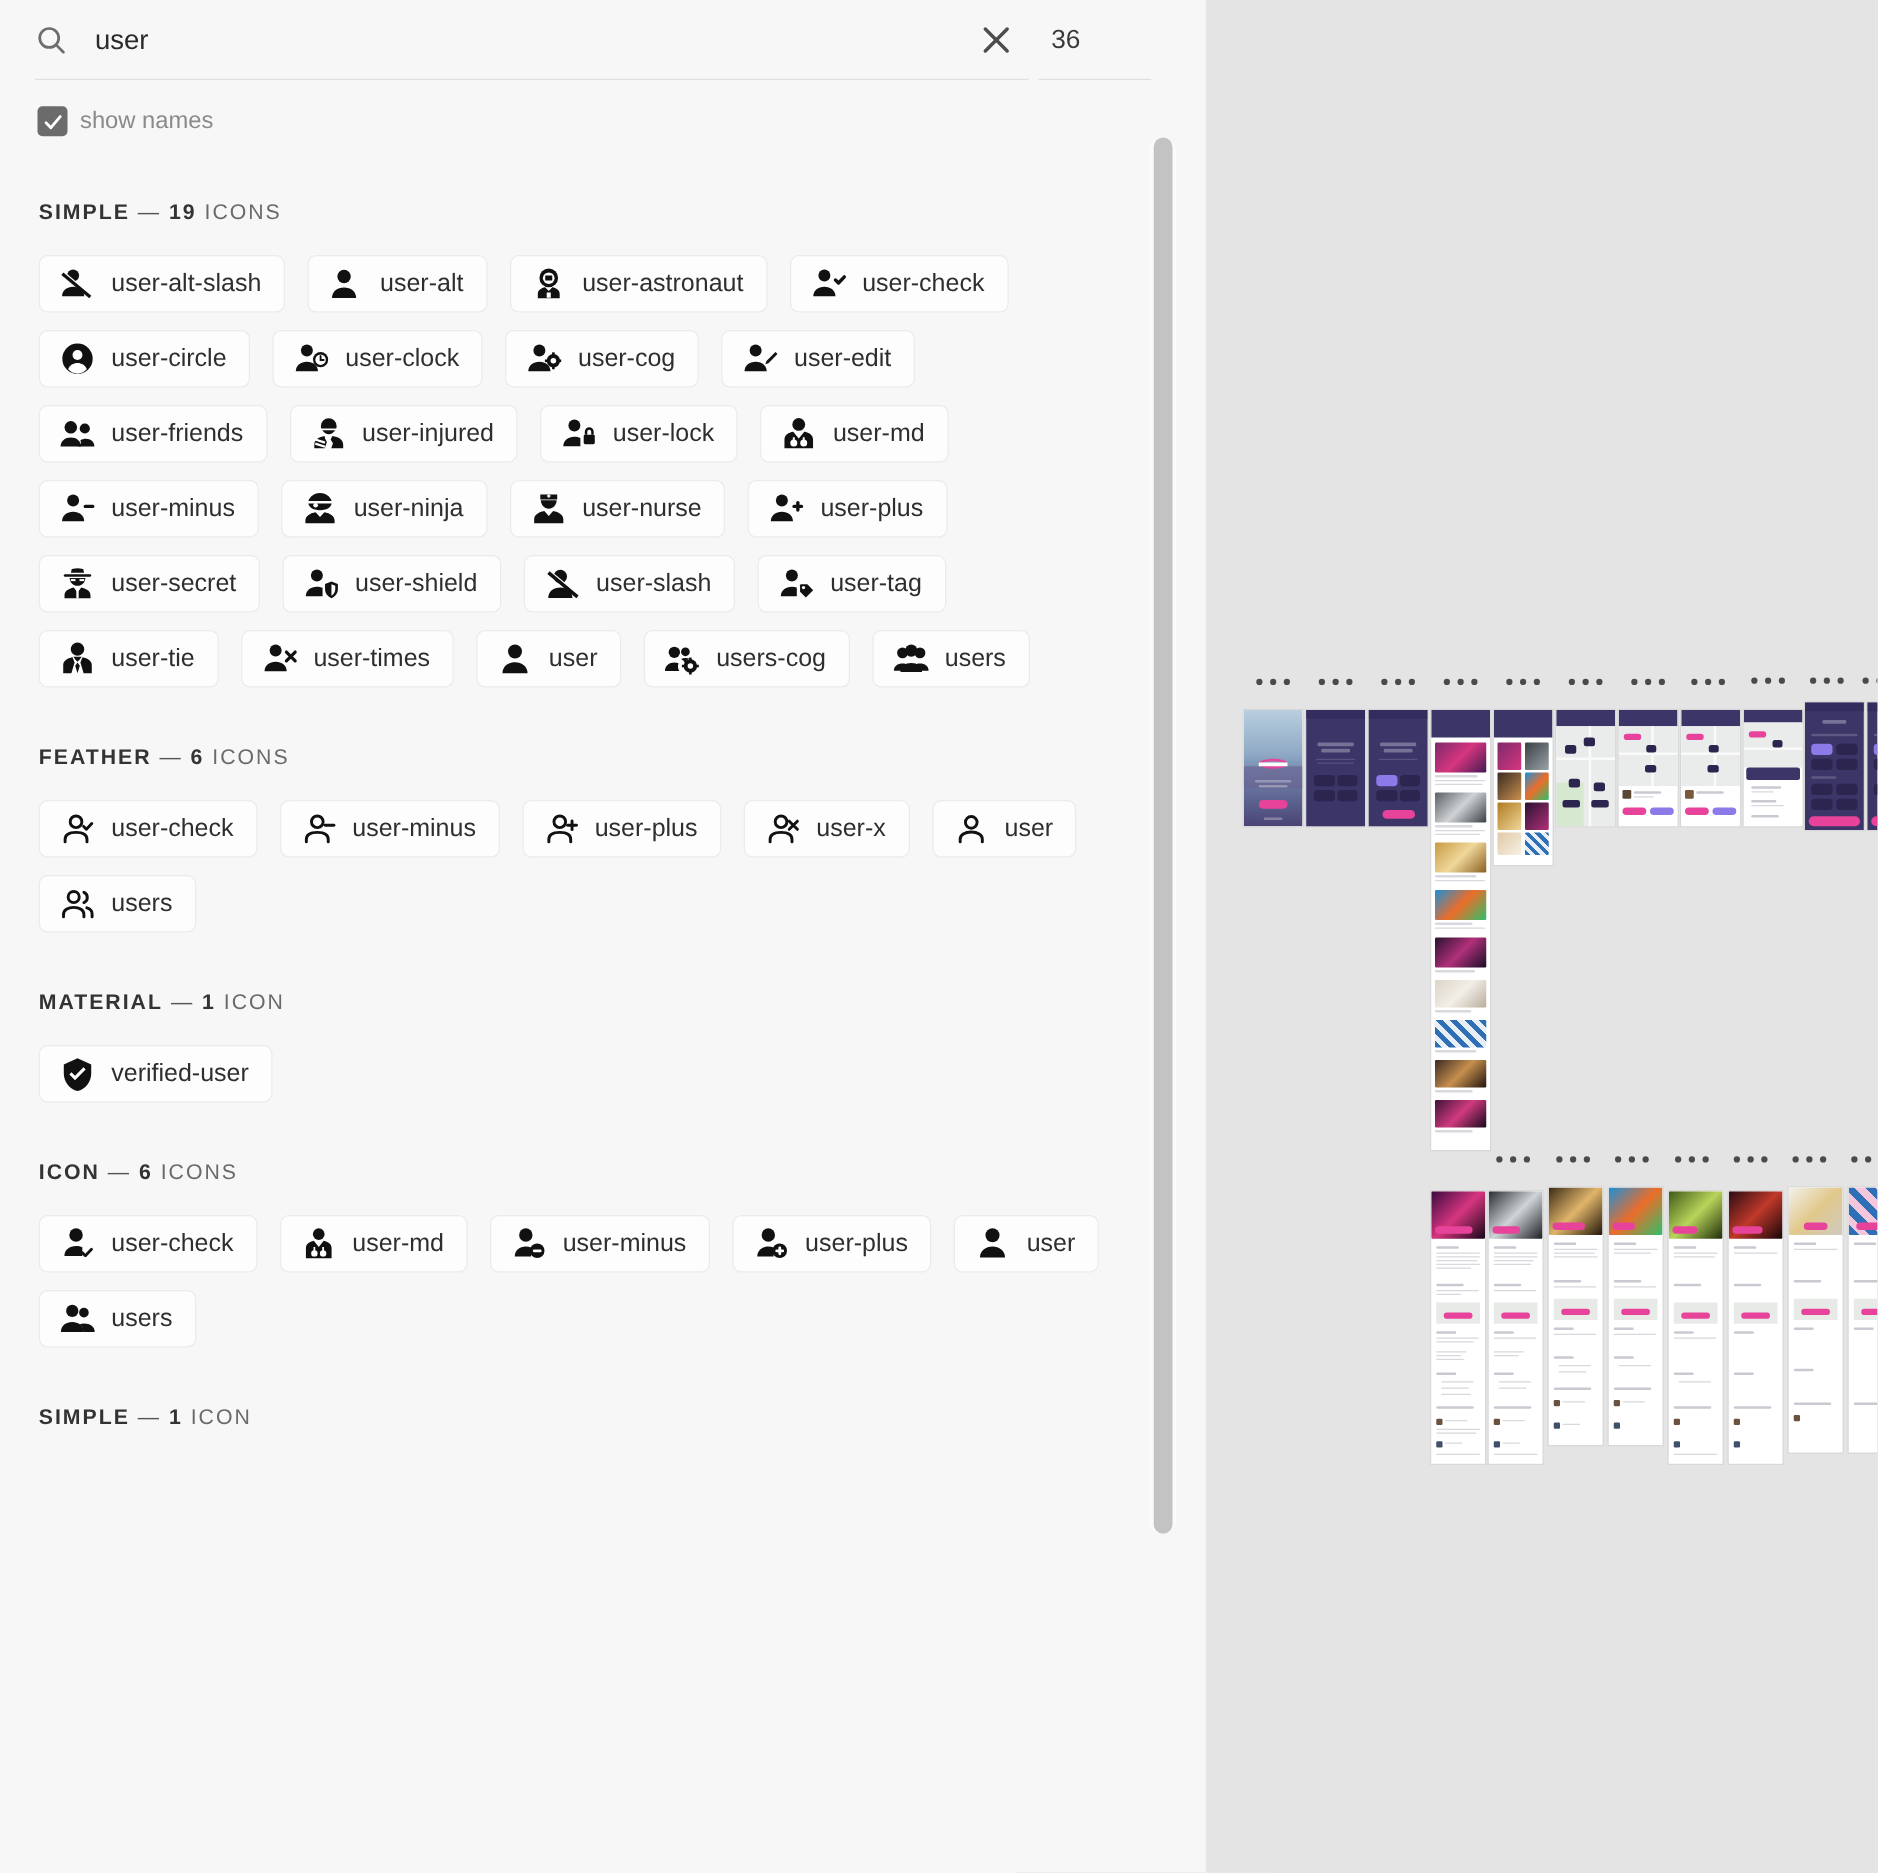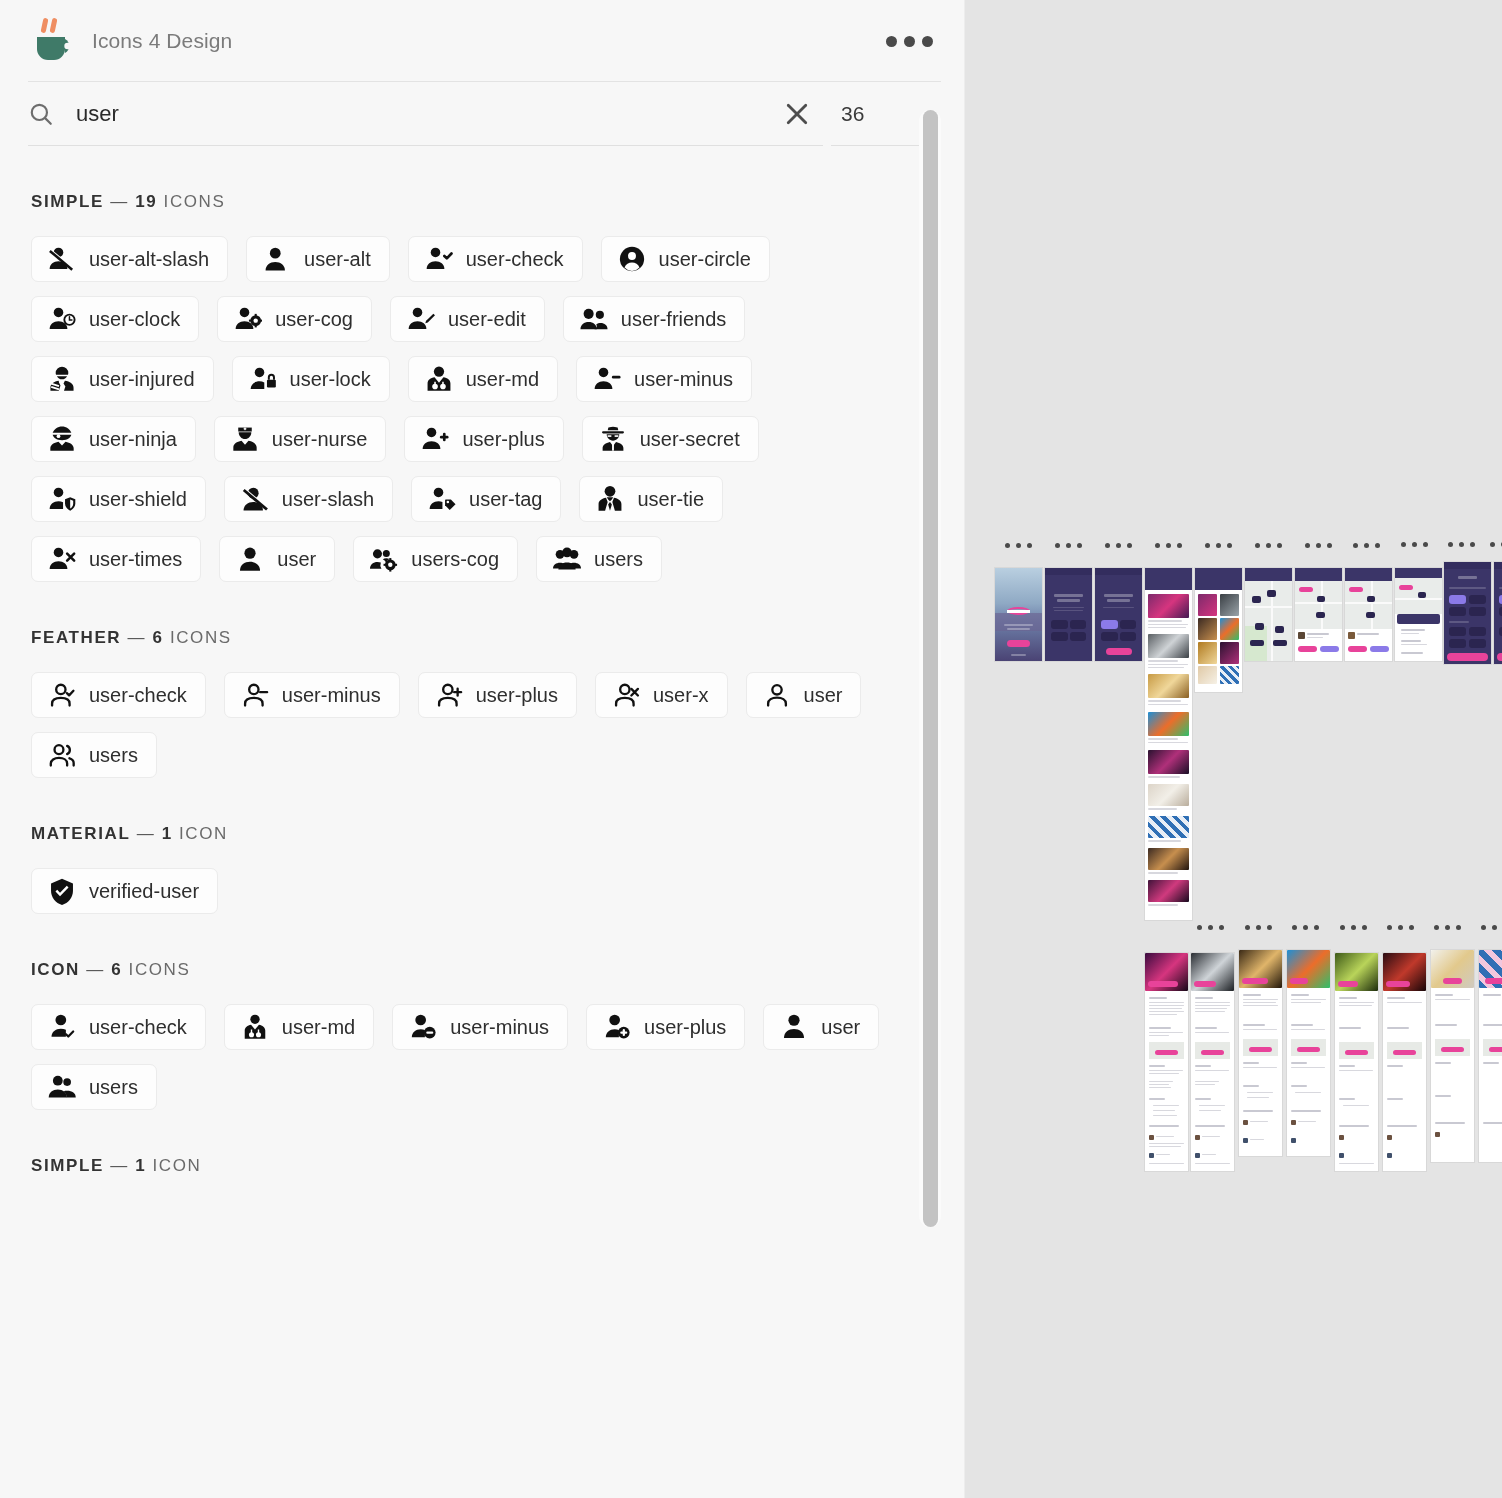--- a/index.html
+++ b/index.html
@@ -544,60 +544,48 @@
       <div style="position:absolute;left:4px;top:89px;width:35px;height:17px;background:#e7eae6;"></div>
       <div class="btn-pink" style="left:10px;top:97px;width:23px;height:5px;"></div>
       <div class="ph-l2" style="left:4px;top:112px;width:16px;height:2px;"></div>
       <div class="ph-l2" style="left:4px;top:172px;width:30px;height:2px;"></div>
     </div>
 
   </div>
 
   <div class="panel">
 
-    <div class="panel-head">
-      <div class="logo">
-        <svg viewBox="0 0 52 50" width="52" height="50">
-          <g fill="#ef8e62">
-            <rect x="14" y="2" width="5" height="15" rx="2.5" transform="rotate(12 16.5 9.5)"></rect>
-            <rect x="23" y="2" width="5" height="15" rx="2.5" transform="rotate(12 25.5 9.5)"></rect>
-          </g>
-          <path d="M9 21 h28 v12 a11 11 0 0 1 -11 11 h-6 a11 11 0 0 1 -11 -11 z" fill="#3f7a68"></path>
-          <path d="M37 23 a8 8 0 0 1 0 14 z" fill="#3f7a68"></path>
-          <circle cx="39.5" cy="30" r="3.2" fill="#f7f7f7"></circle>
-        </svg>
-      </div>
-      <div class="app-title">Icons 4 Design</div>
-      <div class="dots-menu">
-          <i></i>
-          <i></i>
-          <i></i>
-        </div>
-      <div class="head-rule"></div>
-    </div>
 
     <div class="search-row">
       <span class="search-icon">
         <svg viewBox="0 0 24 24" fill="none" stroke="currentColor" stroke-width="2" stroke-linecap="round">
           <circle cx="10.5" cy="10.5" r="7"></circle>
             <line x1="15.8" y1="15.8" x2="21" y2="21"></line>
         </svg>
       </span>
       <input class="search-input" value="user" placeholder="Search icons" style="">
       <span class="clear-btn">
         <svg viewBox="0 0 24 24" fill="none" stroke="currentColor" stroke-width="2.2" stroke-linecap="round">
           <line x1="5" y1="5" x2="19" y2="19"></line>
             <line x1="19" y1="5" x2="5" y2="19"></line>
         </svg>
       </span>
       <span class="count-box">36</span>
       <div class="search-rule-a"></div>
       <div class="search-rule-b"></div>
     </div>
 
+    <div class="shownames-row">
+      <span class="cbox">
+        <svg viewBox="0 0 24 24" fill="none" stroke="#ffffff" stroke-width="3.2" stroke-linecap="round" stroke-linejoin="round">
+            <polyline points="4,13 9.5,18.5 20,6"></polyline>
+          </svg>
+      </span>
+      <span class="shownames-label">show names</span>
+    </div>
 
     <div class="results" id="results">
         <div class="section">
           <div class="section-title"><span class="nm">SIMPLE</span> <span class="dash">—</span> <span class="num">19</span> <span class="lbl">ICONS</span></div>
           <div class="chips">
             <div class="chip">
               <span class="gi">
                 <svg viewBox="0 0 24 24" fill="currentColor">
                   <circle cx="9" cy="6.4" r="4.1"></circle>
                   <path d="M1.4 20.6c0-4.1 3.4-6.6 7.6-6.6s7.6 2.5 7.6 6.6z"></path>
@@ -608,20 +596,32 @@
               <span class="cl">user-alt-slash</span>
             </div>
             <div class="chip">
               <span class="gi">
                 <svg viewBox="0 0 24 24" fill="currentColor">
                   <circle cx="10.5" cy="7" r="4.6"></circle>
                   <path d="M2.2 21.8c0-4.6 3.7-7.3 8.3-7.3s8.3 2.7 8.3 7.3z"></path>
                 </svg>
               </span>
               <span class="cl">user-alt</span>
+            </div>
+            <div class="chip">
+              <span class="gi">
+                <svg viewBox="0 0 24 24" fill="currentColor">
+                  <circle cx="12" cy="8" r="6.4"></circle>
+                  <circle cx="12" cy="8.2" r="4" fill="#fff"></circle>
+                  <path d="M9.6 6.4h4.8v3.4H9.6z"></path>
+                  <path d="M4.5 22v-3.2c0-2.3 2.4-3.9 5-4.4l2.5 2.6 2.5-2.6c2.6.5 5 2.1 5 4.4V22z"></path>
+                  <rect x="10.6" y="18" width="2.8" height="3.6" fill="#fff"></rect>
+                </svg>
+              </span>
+              <span class="cl">user-astronaut</span>
             </div>
             <div class="chip">
               <span class="gi">
                 <svg viewBox="0 0 24 24" fill="currentColor">
                   <circle cx="9" cy="6.4" r="4.1"></circle>
                   <path d="M1.4 20.6c0-4.1 3.4-6.6 7.6-6.6s7.6 2.5 7.6 6.6z"></path>
                   <path d="M16.6 9.4l2.1 2.1 4-4.2" fill="none" stroke="currentColor" stroke-width="2.3" stroke-linecap="round" stroke-linejoin="round"></path>
                 </svg>
               </span>
               <span class="cl">user-check</span>

